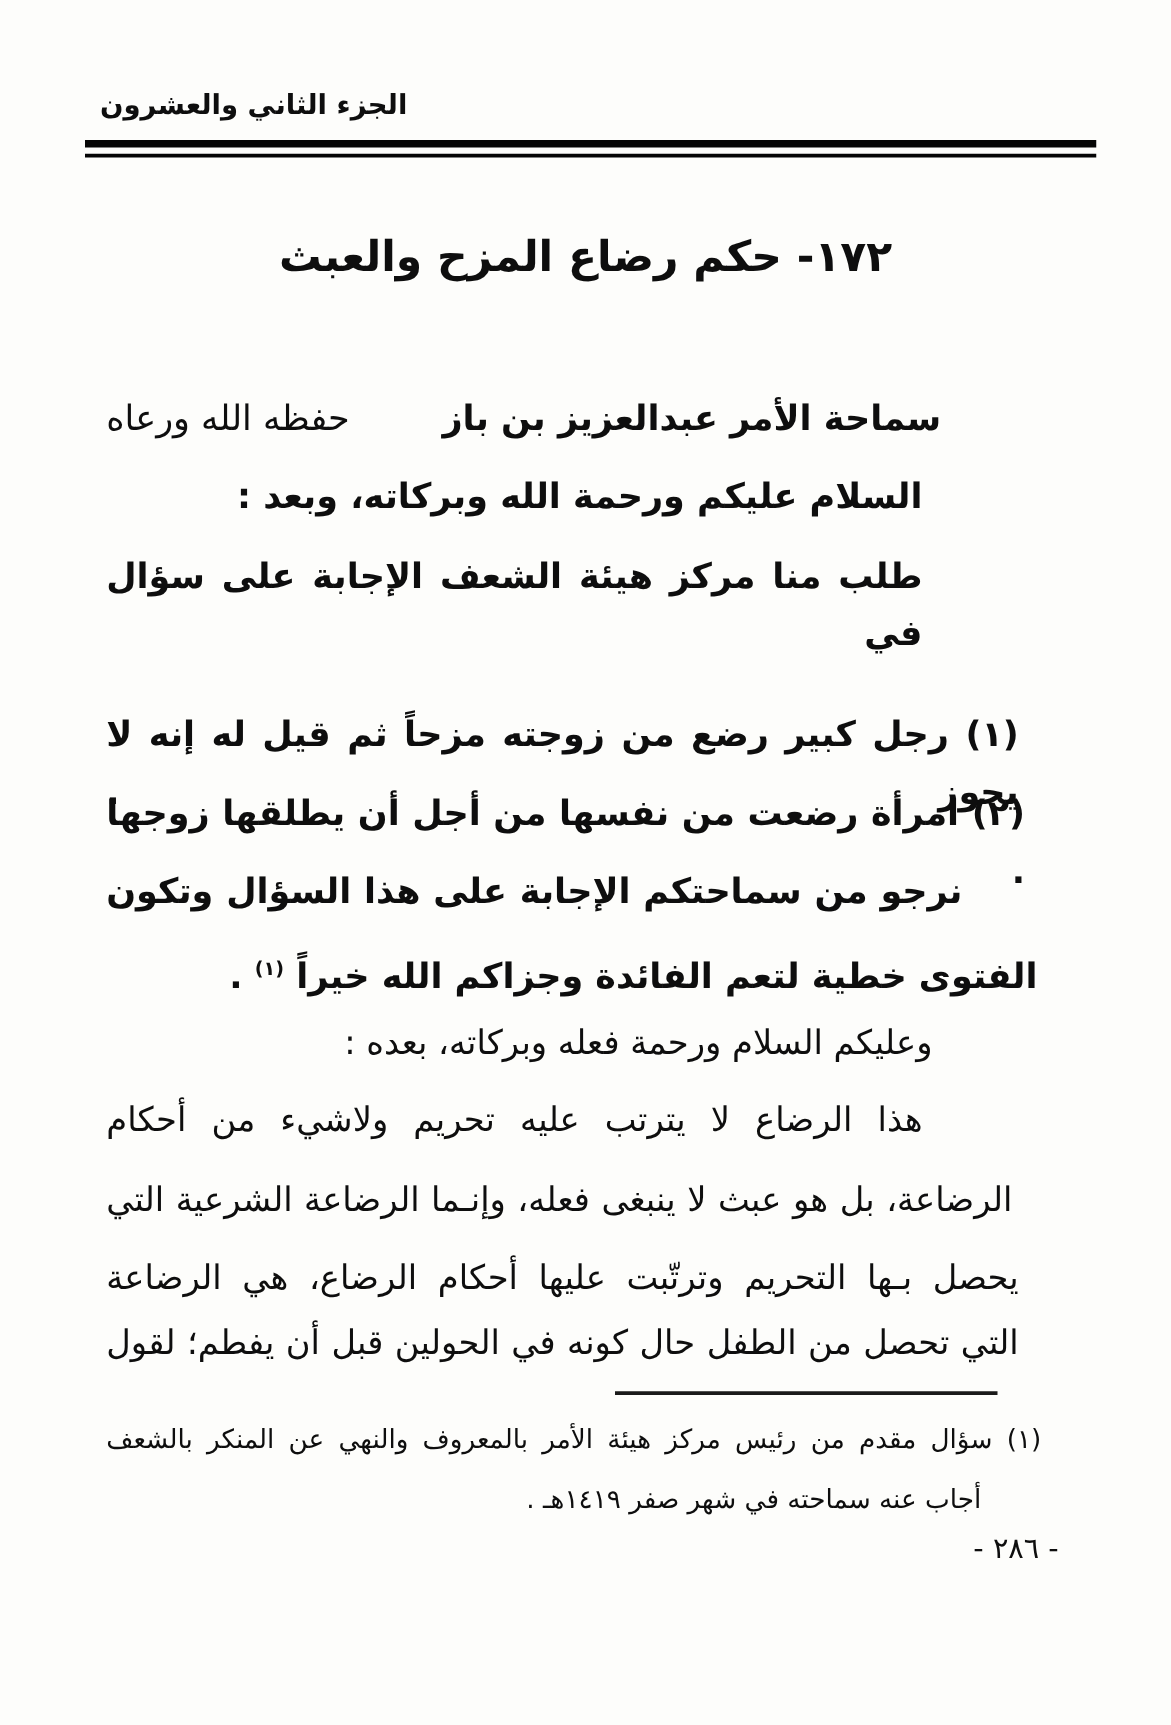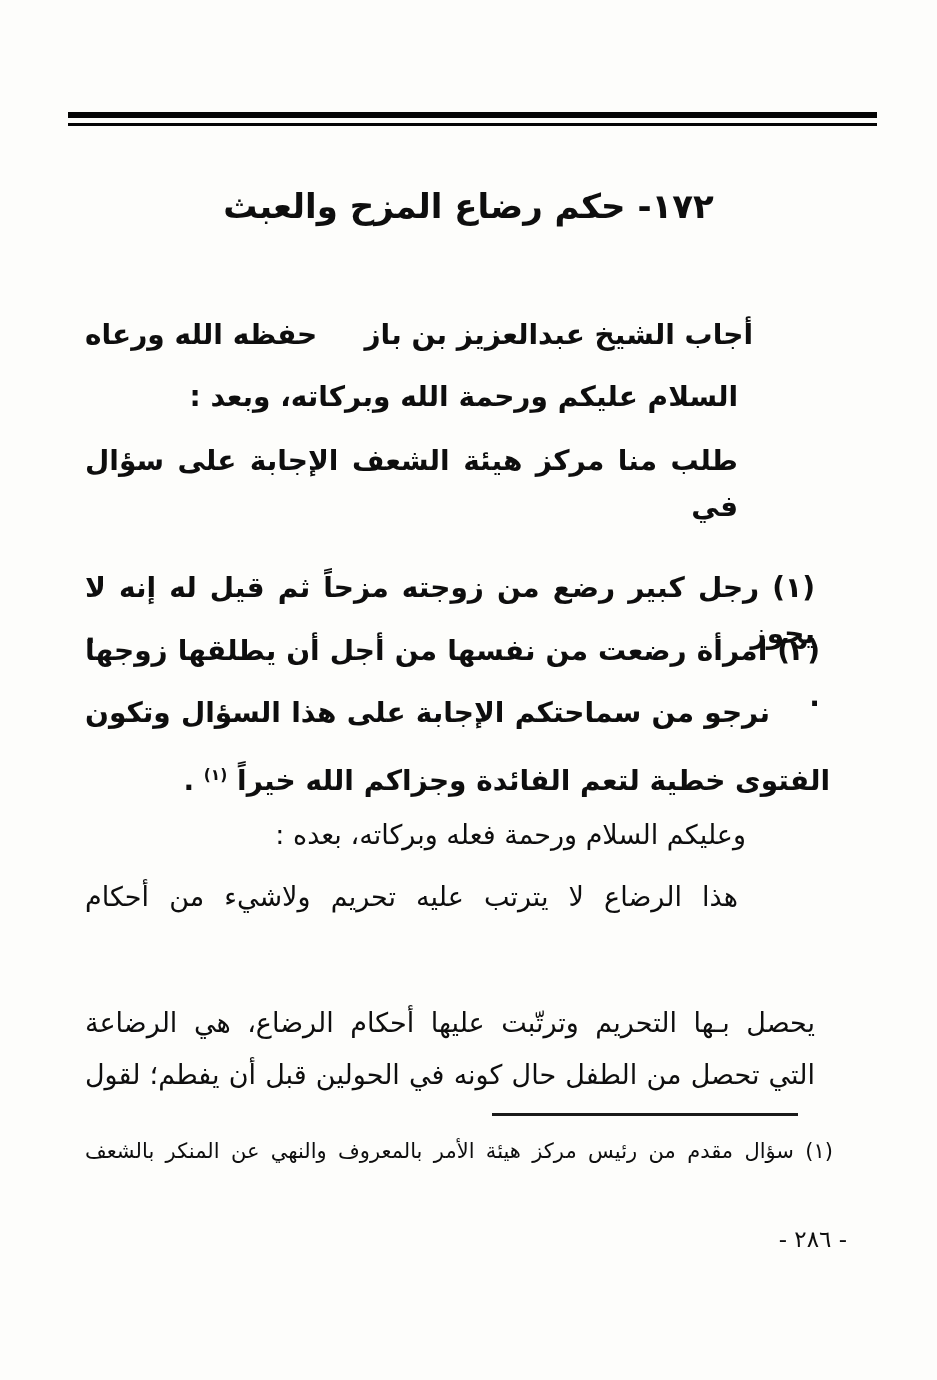--- a/index.html
+++ b/index.html
@@ -41,21 +41,21 @@
   .just {
     white-space: normal;
     text-align: justify;
     text-align-last: justify;
   }
   .salutation-row {
     display: flex;
     justify-content: space-between;
     align-items: baseline;
   }
-  .salutation-row .dua { font-weight: 700; }
+  .salutation-row .dua { font-weight: 400; }
   sup.fn-mark {
     font-size: 0.55em;
     vertical-align: super;
     font-weight: 700;
   }
 
   
   .fn-rule { background: #1a1a1a; }
   .fn {
     font-size: 21px;
@@ -67,45 +67,48 @@
     font-size: 23px;
     font-weight: 400;
     letter-spacing: 2px;
   }
 </style>
 </head>
 <body>
 
 <div class="page">
 
+  <div class="abs hdr hdr-left" style="top: 72px; left: 80px;">الجزء الثاني والعشرون</div>
 
   <div class="abs rule" style="top: 112px; left: 68px; right: 60px; height: 6px;"></div>
   <div class="abs rule" style="top: 123px; left: 68px; right: 60px; height: 3px;"></div>
 
   <div class="abs doc-title">١٧٢- حكم رضاع المزح والعبث</div>
 
   <div class="abs line salutation-row" style="top: 312px; right: 184px; left: 85px;">
-    <span>أجاب الشيخ عبدالعزيز بن باز</span>
+    <span>سماحة الأمر عبدالعزيز بن باز</span>
     <span class="dua">حفظه الله ورعاه</span>
   </div>
 
   <div class="abs line" style="top: 374px; right: 199px;">السلام عليكم ورحمة الله وبركاته، وبعد :</div>
 
   <div class="abs line just" style="top: 438px; right: 199px; left: 85px;">طلب منا مركز هيئة الشعف الإجابة على سؤال في</div>
 
   <div class="abs line just" style="top: 565px; right: 122px; left: 85px;">(١) رجل كبير رضع من زوجته مزحاً ثم قيل له إنه لا يجوز .</div>
   <div class="abs line just" style="top: 628px; right: 117px; left: 85px;">(٢) امرأة رضعت من نفسها من أجل أن يطلقها زوجها .</div>
 
   <div class="abs line just" style="top: 690px; right: 167px; left: 85px;">نرجو من سماحتكم الإجابة على هذا السؤال وتكون</div>
   <div class="abs line" style="top: 752px; right: 107px;"><span>الفتوى خطية لتعم الفائدة وجزاكم الله خيراً </span><sup class="fn-mark">(١)</sup><span> .</span></div>
 
   <div class="abs line reg" style="top: 812px; right: 191px;">وعليكم السلام ورحمة فعله وبركاته، بعده :</div>
   <div class="abs line reg just" style="top: 874px; right: 199px; left: 85px;">هذا الرضاع لا يترتب عليه تحريم ولاشيء من أحكام</div>
+  <div class="abs line reg just" style="top: 938px; right: 127px; left: 85px;">الرضاعة، بل هو عبث لا ينبغى فعله، وإنـما الرضاعة الشرعية التي</div>
   <div class="abs line reg just" style="top: 1000px; right: 122px; left: 85px;">يحصل بـها التحريم وترتّبت عليها أحكام الرضاع، هي الرضاعة</div>
   <div class="abs line reg just" style="top: 1052px; right: 122px; left: 85px;">التي تحصل من الطفل حال كونه في الحولين قبل أن يفطم؛ لقول</div>
 
   <div class="abs fn-rule" style="top: 1113px; left: 492px; width: 306px; height: 3px;"></div>
 
   <div class="abs fn just" style="top: 1134px; right: 104px; left: 85px;">(١) سؤال مقدم من رئيس مركز هيئة الأمر بالمعروف والنهي عن المنكر بالشعف</div>
+  <div class="abs fn" style="top: 1182px; right: 152px;">أجاب عنه سماحته في شهر صفر ١٤١٩هـ .</div>
 
   <div class="abs page-no" style="top: 1226px; left: 0; right: 90px;">- ٢٨٦ -</div>
 
 </div>
 
 </body></html>

